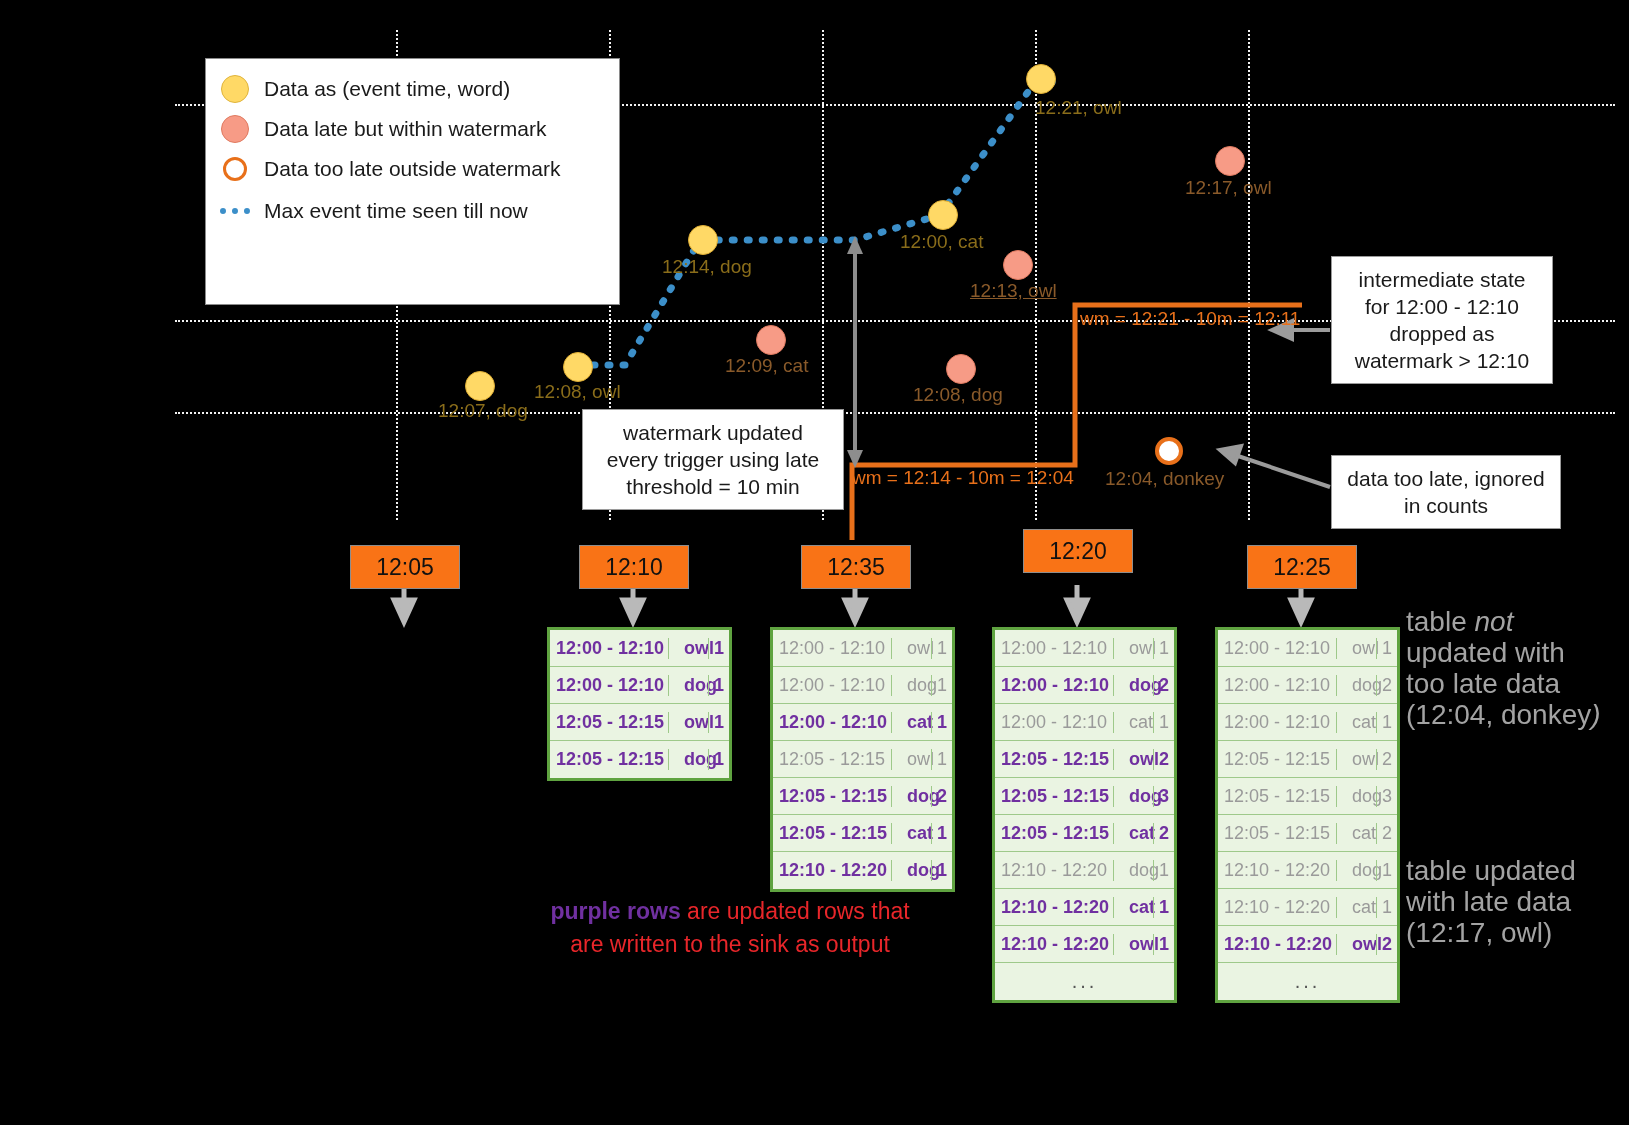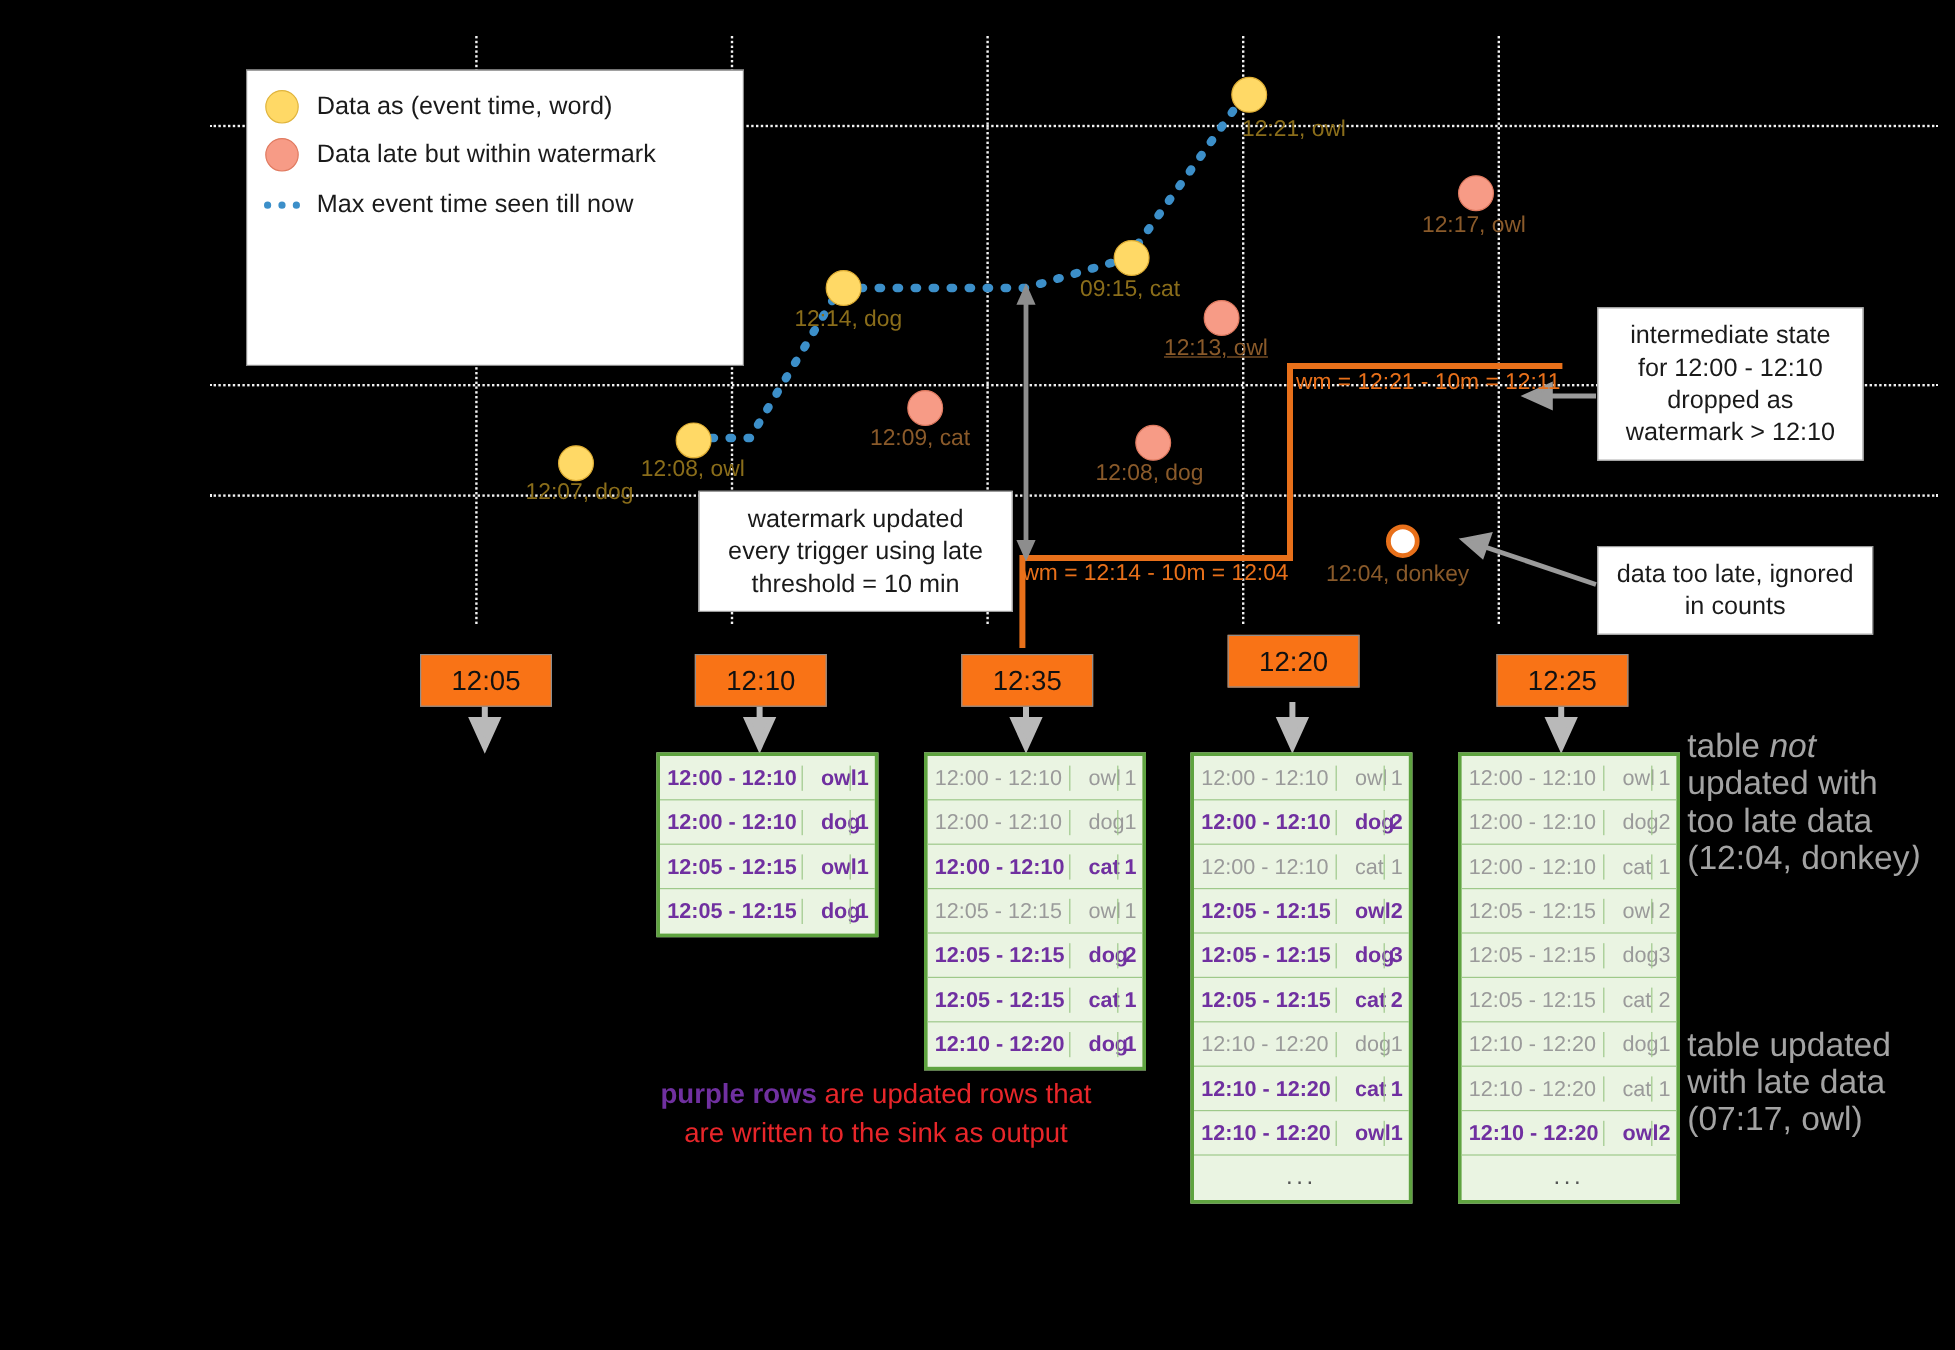--- a/index.html
+++ b/index.html
@@ -82,20 +82,26 @@
           <div class="dot-y"></div>
         </div>
       <span class="lbl">Data as (event time, word)</span>
     </div>
     <div class="lg-row">
       <div class="swatch-wrap">
           <div class="dot-s"></div>
         </div>
       <span class="lbl">Data late but within watermark</span>
     </div>
+    <div class="lg-row">
+      <div class="swatch-wrap">
+          <div class="dot-o"></div>
+        </div>
+      <span class="lbl">Data too late outside watermark</span>
+    </div>
     <div class="lg-row" style="height:44px;">
       <div class="swatch-wrap">
           <div class="dashline"></div>
         </div>
       <span class="lbl">Max event time seen till now</span>
     </div>
   </div>
 
   <svg class="overlay" viewBox="0 0 1629 1125">
 
@@ -131,21 +137,21 @@
   <div class="pt y" style="left:465px;top:371px;"></div>
   <div class="ptlabel" style="left:438px;top:400px;">12:07, dog</div>
 
   <div class="pt y" style="left:563px;top:352px;"></div>
   <div class="ptlabel" style="left:534px;top:381px;">12:08, owl</div>
 
   <div class="pt y" style="left:688px;top:225px;"></div>
   <div class="ptlabel" style="left:662px;top:256px;">12:14, dog</div>
 
   <div class="pt y" style="left:928px;top:200px;"></div>
-  <div class="ptlabel" style="left:900px;top:231px;">09:15, cat</div>
+  <div class="ptlabel" style="left:900px;top:231px;">12:00, cat</div>
 
   <div class="pt y" style="left:1026px;top:64px;"></div>
   <div class="ptlabel" style="left:1035px;top:97px;">12:21, owl</div>
 
   <div class="pt s" style="left:756px;top:325px;"></div>
   <div class="ptlabel sal" style="left:725px;top:355px;">12:09, cat</div>
 
   <div class="pt s" style="left:1003px;top:250px;"></div>
   <div class="ptlabel sal" style="left:970px;top:280px;text-decoration:underline;">12:13, owl</div>
 
@@ -333,21 +339,21 @@
   <div class="redcap" style="left:1406px;top:606px;width:215px;">
     <span>table </span><i>not</i><br>
     <span>updated with</span><br>
     <span>too late data</span><br>
     <span>(12:04, donkey</span><i>)</i>
   </div>
 
   <div class="redcap" style="left:1406px;top:855px;width:215px;">
     <span>table updated</span><br>
     <span>with late data</span><br>
-    <span>(07:17, owl)</span>
+    <span>(12:17, owl)</span>
   </div>
 
   <div class="purplecap" style="left:500px;top:895px;width:460px;">
     <span class="pu">purple rows</span><span class="rd"> are updated rows that</span><br>
     <span class="rd">are written to the sink as output</span>
   </div>
 
 </div>
 
 </body></html>

